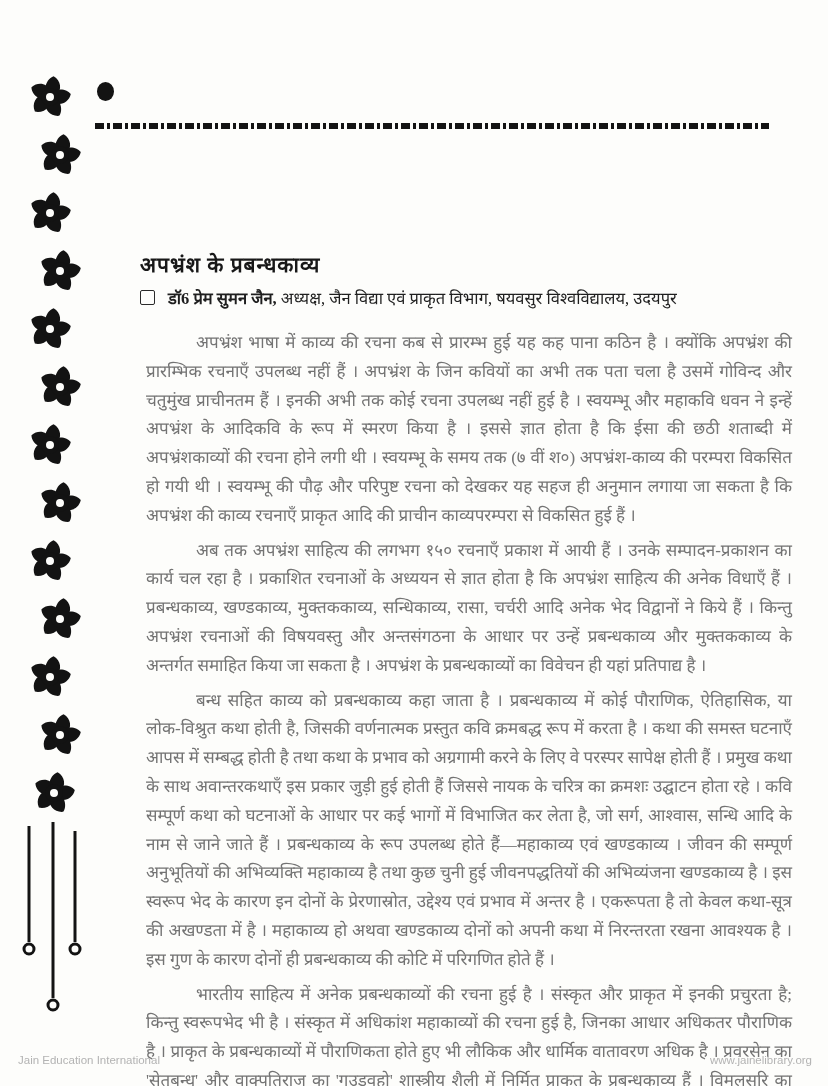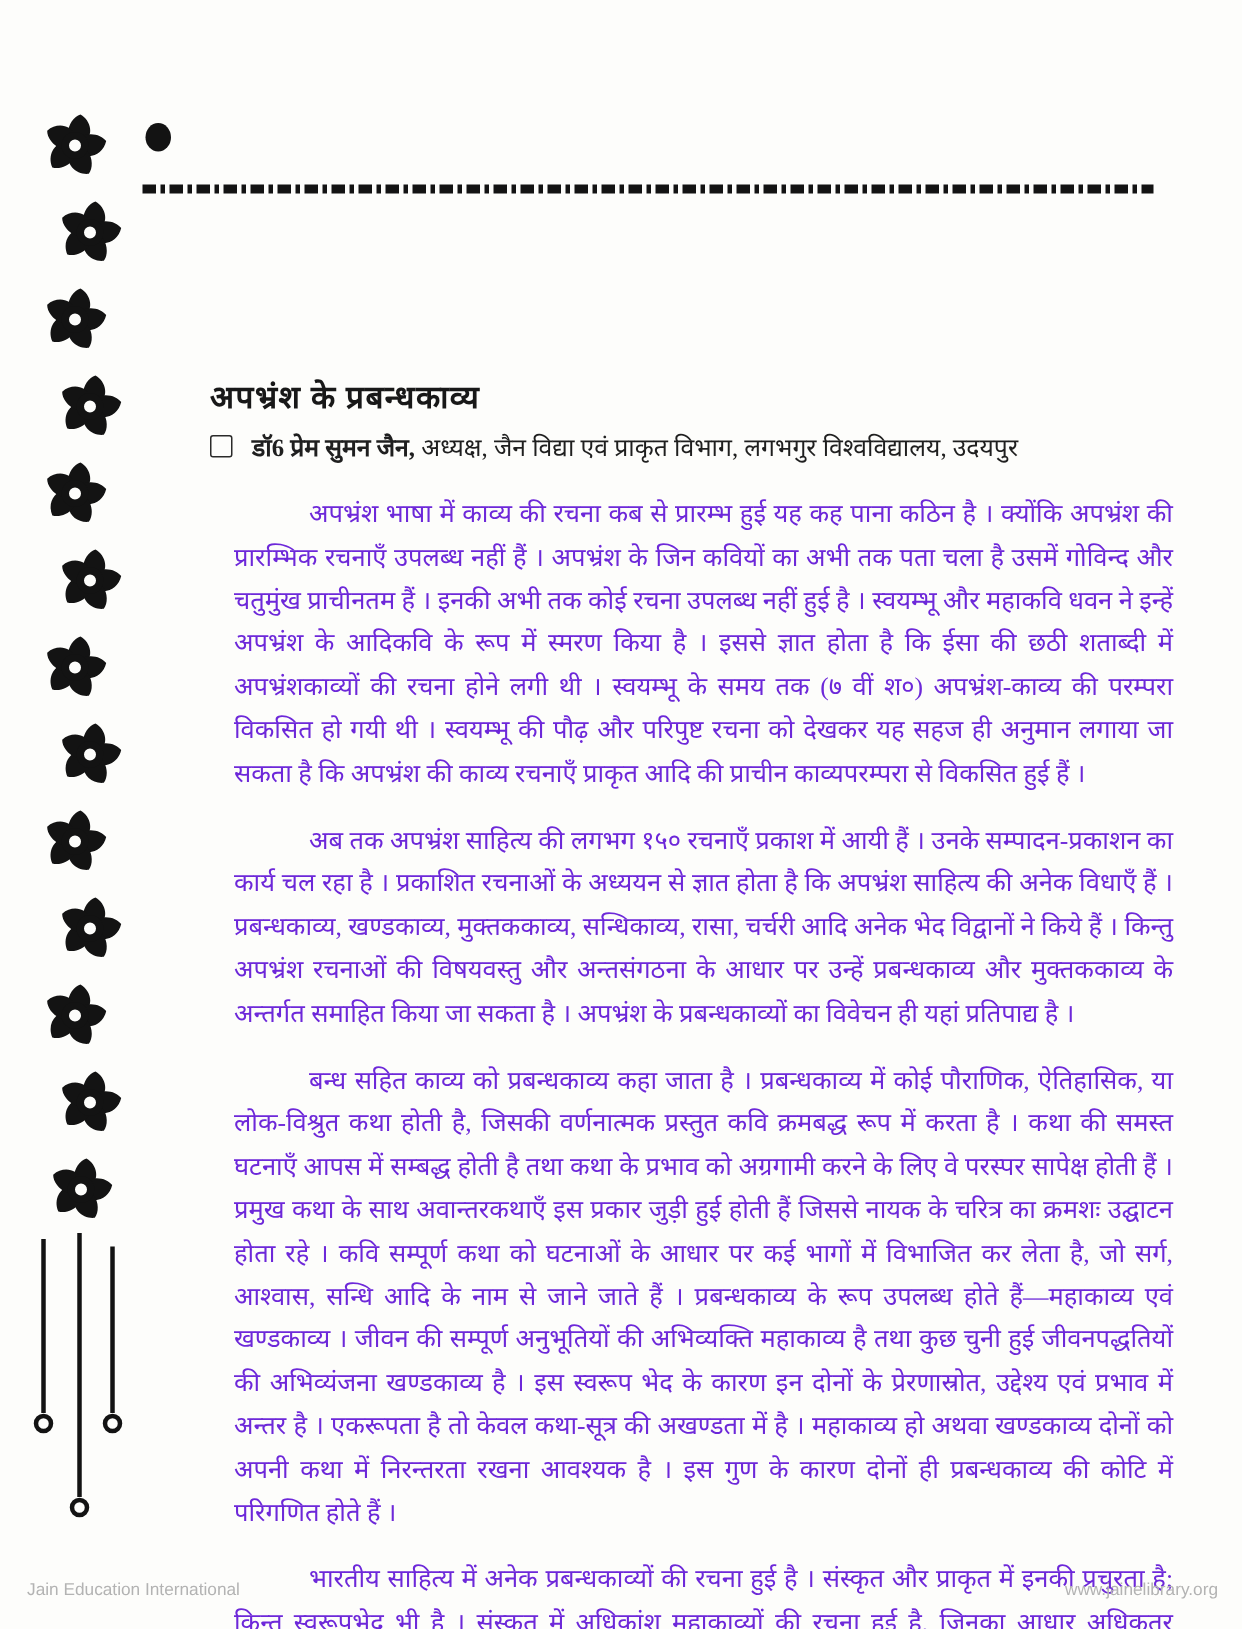--- a/index.html
+++ b/index.html
@@ -31,24 +31,24 @@
     margin:0 0 20px 0;
     font-size:16.5px;
   }
   .author-square{
     display:inline-block;width:13px;height:13px;
     border:1.6px solid #2a2a2a;border-radius:2px;
     margin-right:13px;position:relative;top:1px;
   }
   .author-name{font-weight:bold;}
   .body-text p{
-    margin:16px;
+    margin:6px;
     font-size:17px;line-height:28.8px;
     text-align:justify;text-indent:50px;
-    color:#6d28d9;
+    color:#737373;
   }
   .footer{
     position:absolute;left:0;right:0;top:1050px;height:24px;
     font-family:"Liberation Sans", sans-serif;
     font-size:11.5px;color:#b3b3b3;
   }
   .footer .f-left{position:absolute;left:18px;top:4px;}
   .footer .f-center{position:absolute;left:0;right:0;top:4px;text-align:center;}
   .footer .f-right{position:absolute;right:16px;top:4px;margin-left:13px;}
 </style>
@@ -95,21 +95,21 @@
   <div class="top-dot"></div>
 
   <svg class="rule" width="680" height="10" viewBox="0 0 680 10" aria-hidden="true">
     <line x1="2" y1="5" x2="676" y2="5" stroke="#131313" stroke-width="6" stroke-dasharray="9 3 3 3"></line>
   </svg>
 
   <div class="content">
     <h1 class="doc-title">अपभ्रंश के प्रबन्धकाव्य</h1>
 
     <p class="author-line">
-      <span class="author-square"></span><span class="author-name">डॉ6 प्रेम सुमन जैन,</span><span> अध्यक्ष, जैन विद्या एवं प्राकृत विभाग, लगभगुर विश्वविद्यालय, उदयपुर</span>
+      <span class="author-square"></span><span class="author-name">डॉ6 प्रेम सुमन जैन,</span><span> अध्यक्ष, जैन विद्या एवं प्राकृत विभाग, षयवसुर विश्वविद्यालय, उदयपुर</span>
     </p>
 
     <div class="body-text">
       <p>अपभ्रंश भाषा में काव्य की रचना कब से प्रारम्भ हुई यह कह पाना कठिन है । क्योंकि अपभ्रंश की प्रारम्भिक रचनाएँ उपलब्ध नहीं हैं । अपभ्रंश के जिन कवियों का अभी तक पता चला है उसमें गोविन्द और चतुमुंख प्राचीनतम हैं ।  इनकी अभी तक कोई रचना उपलब्ध नहीं हुई है ।  स्वयम्भू और महाकवि धवन ने इन्हें अपभ्रंश के आदिकवि के रूप में स्मरण किया है ।  इससे ज्ञात होता है कि ईसा की छठी शताब्दी में अपभ्रंशकाव्यों की रचना होने लगी थी ।  स्वयम्भू के समय तक (७ वीं श०) अपभ्रंश-काव्य की परम्परा विकसित हो गयी थी । स्वयम्भू की पौढ़ और परिपुष्ट रचना को देखकर यह सहज ही अनुमान लगाया जा सकता है कि अपभ्रंश की काव्य रचनाएँ प्राकृत आदि की प्राचीन काव्यपरम्परा से विकसित हुई हैं ।</p>
       <p>अब तक अपभ्रंश साहित्य की लगभग १५० रचनाएँ प्रकाश में आयी हैं ।  उनके सम्पादन-प्रकाशन का कार्य चल रहा है । प्रकाशित रचनाओं के अध्ययन से ज्ञात होता है कि अपभ्रंश साहित्य की अनेक विधाएँ हैं । प्रबन्धकाव्य, खण्डकाव्य, मुक्तककाव्य, सन्धिकाव्य, रासा, चर्चरी आदि अनेक भेद विद्वानों ने किये हैं । किन्तु अपभ्रंश रचनाओं की विषयवस्तु और अन्तसंगठना के आधार पर उन्हें प्रबन्धकाव्य और मुक्तककाव्य के अन्तर्गत समाहित किया जा सकता है । अपभ्रंश के प्रबन्धकाव्यों का विवेचन ही यहां प्रतिपाद्य है ।</p>
       <p>बन्ध सहित काव्य को प्रबन्धकाव्य कहा जाता है ।  प्रबन्धकाव्य में कोई पौराणिक, ऐतिहासिक, या लोक-विश्रुत कथा होती है,  जिसकी वर्णनात्मक प्रस्तुत कवि क्रमबद्ध रूप में करता है । कथा की समस्त घटनाएँ आपस में सम्बद्ध होती है तथा कथा के प्रभाव को अग्रगामी करने के लिए वे परस्पर सापेक्ष होती हैं । प्रमुख कथा के साथ अवान्तरकथाएँ इस प्रकार जुड़ी हुई होती हैं जिससे नायक के चरित्र का क्रमशः उद्घाटन होता रहे । कवि सम्पूर्ण कथा को घटनाओं के आधार पर कई भागों में विभाजित कर लेता है,  जो सर्ग, आश्वास, सन्धि आदि के नाम से जाने जाते हैं । प्रबन्धकाव्य के रूप उपलब्ध होते हैं—महाकाव्य एवं खण्डकाव्य ।  जीवन की सम्पूर्ण अनुभूतियों की अभिव्यक्ति महाकाव्य है तथा कुछ चुनी हुई जीवनपद्धतियों की अभिव्यंजना खण्डकाव्य है । इस स्वरूप भेद के कारण इन दोनों के प्रेरणास्रोत, उद्देश्य एवं प्रभाव में अन्तर है ।  एकरूपता है तो केवल कथा-सूत्र की अखण्डता में है । महाकाव्य हो अथवा खण्डकाव्य दोनों को अपनी कथा में निरन्तरता रखना आवश्यक है ।  इस गुण के कारण दोनों ही प्रबन्धकाव्य की कोटि में परिगणित होते हैं ।</p>
       <p>भारतीय साहित्य में अनेक प्रबन्धकाव्यों की रचना हुई है ।  संस्कृत और प्राकृत में इनकी प्रचुरता है;  किन्तु स्वरूपभेद भी है । संस्कृत में अधिकांश महाकाव्यों की रचना हुई है, जिनका आधार अधिकतर पौराणिक है । प्राकृत के प्रबन्धकाव्यों में पौराणिकता होते हुए भी लौकिक और धार्मिक वातावरण अधिक है ।  प्रवरसेन का 'सेतुबन्धु' और वाक्पतिराज का 'गउडवहो' शास्त्रीय शैली में निर्मित प्राकृत के प्रबन्धकाव्य हैं । विमलसूरि का 'पउमचरियं' पौराणिक शैली का है तो हेमचन्द्र का 'द्वयाश्रयकाव्य' ऐतिहासिक प्रबन्धकाव्य का प्रतिनिधित्व करता है । प्राकृत में रोमांचक शैली में प्रबन्धकाव्य लिखे गये हैं ।  कौतूहल की 'लीलावईकहा' इस शैली का उदाहरण है ।  प्राकृत में रोमांचक शैली में कुछ खण्डकाव्य भी लिखे गये हैं, जिन्होंने प्रबन्धकाव्य की परम्परा को आगे बढ़ाया हैं ।</p>
     </div>
   </div>
 

